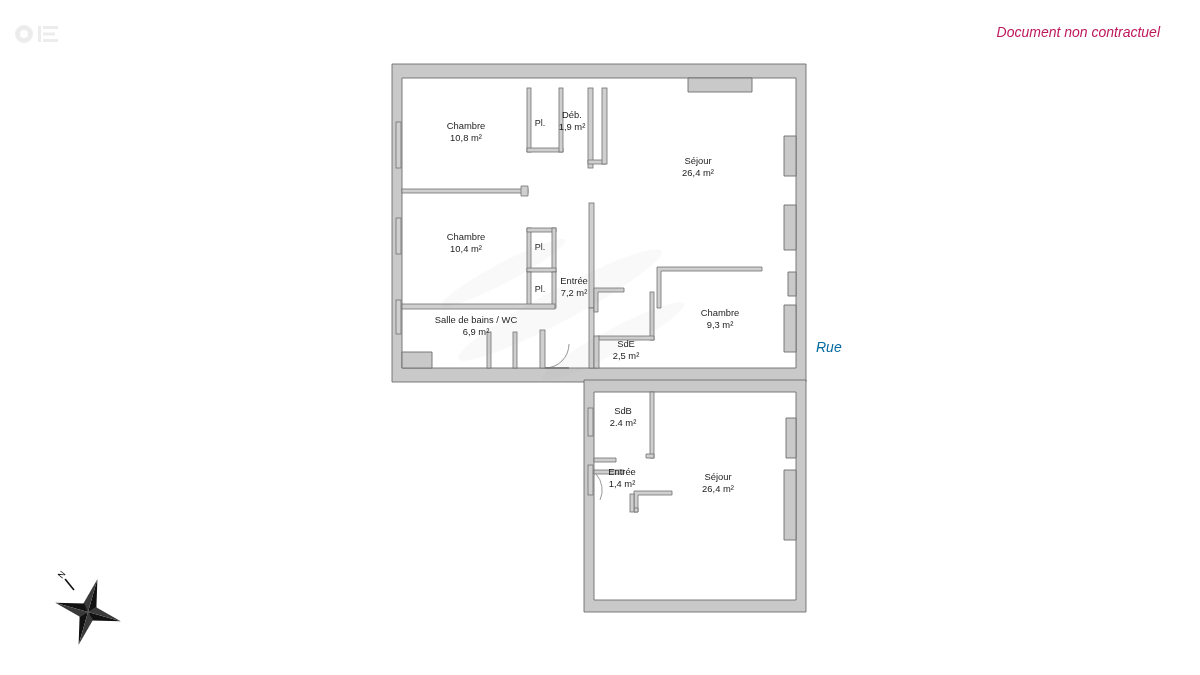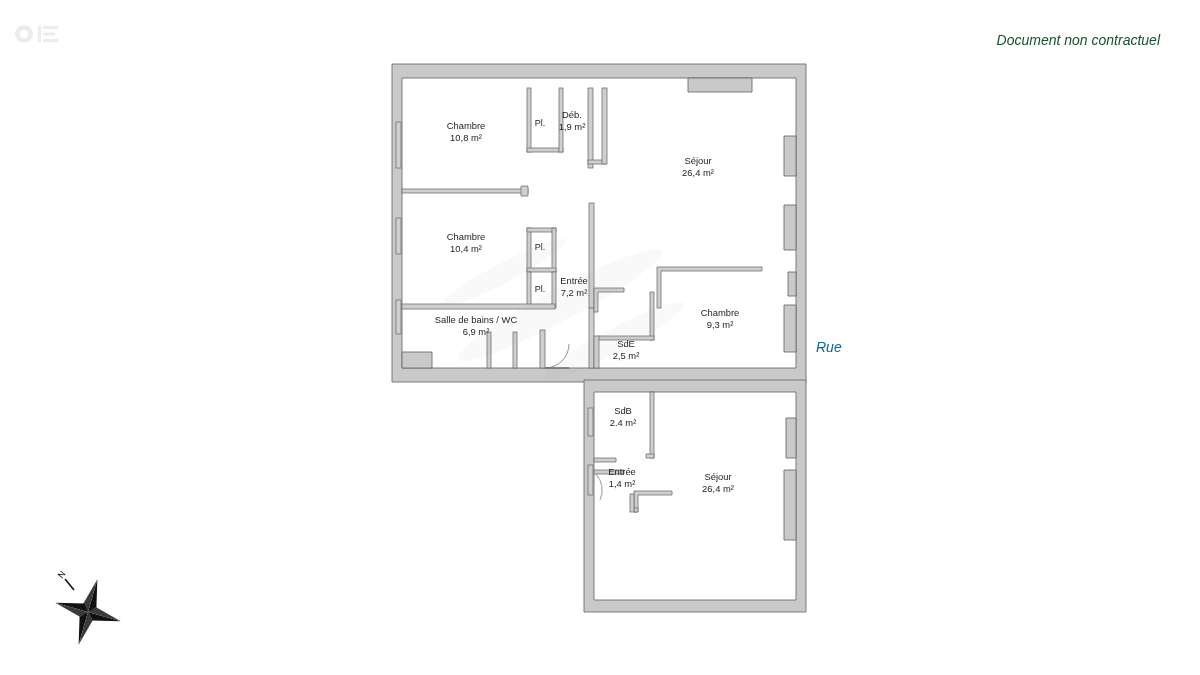--- a/index.html
+++ b/index.html
@@ -31,24 +31,24 @@
   #surface-title {
     position: absolute;
     left: 44px; top: 22px;
     font-size: 15.5px;
     letter-spacing: .1px;
     color: #212121;
     white-space: nowrap;
   }
   #disclaimer {
     position: absolute;
-    right: 40px; top: 32px;
+    right: 40px; top: 24px;
     font-size: 14px;
     font-style: italic;
-    color: #14532d;
+    color: #be185d;
     white-space: nowrap;
   }
 
   
   #plan-canvas {
     position: absolute;
     left: 0; top: 0;
     width: 1200px; height: 675px;
   }
   .room-label {

